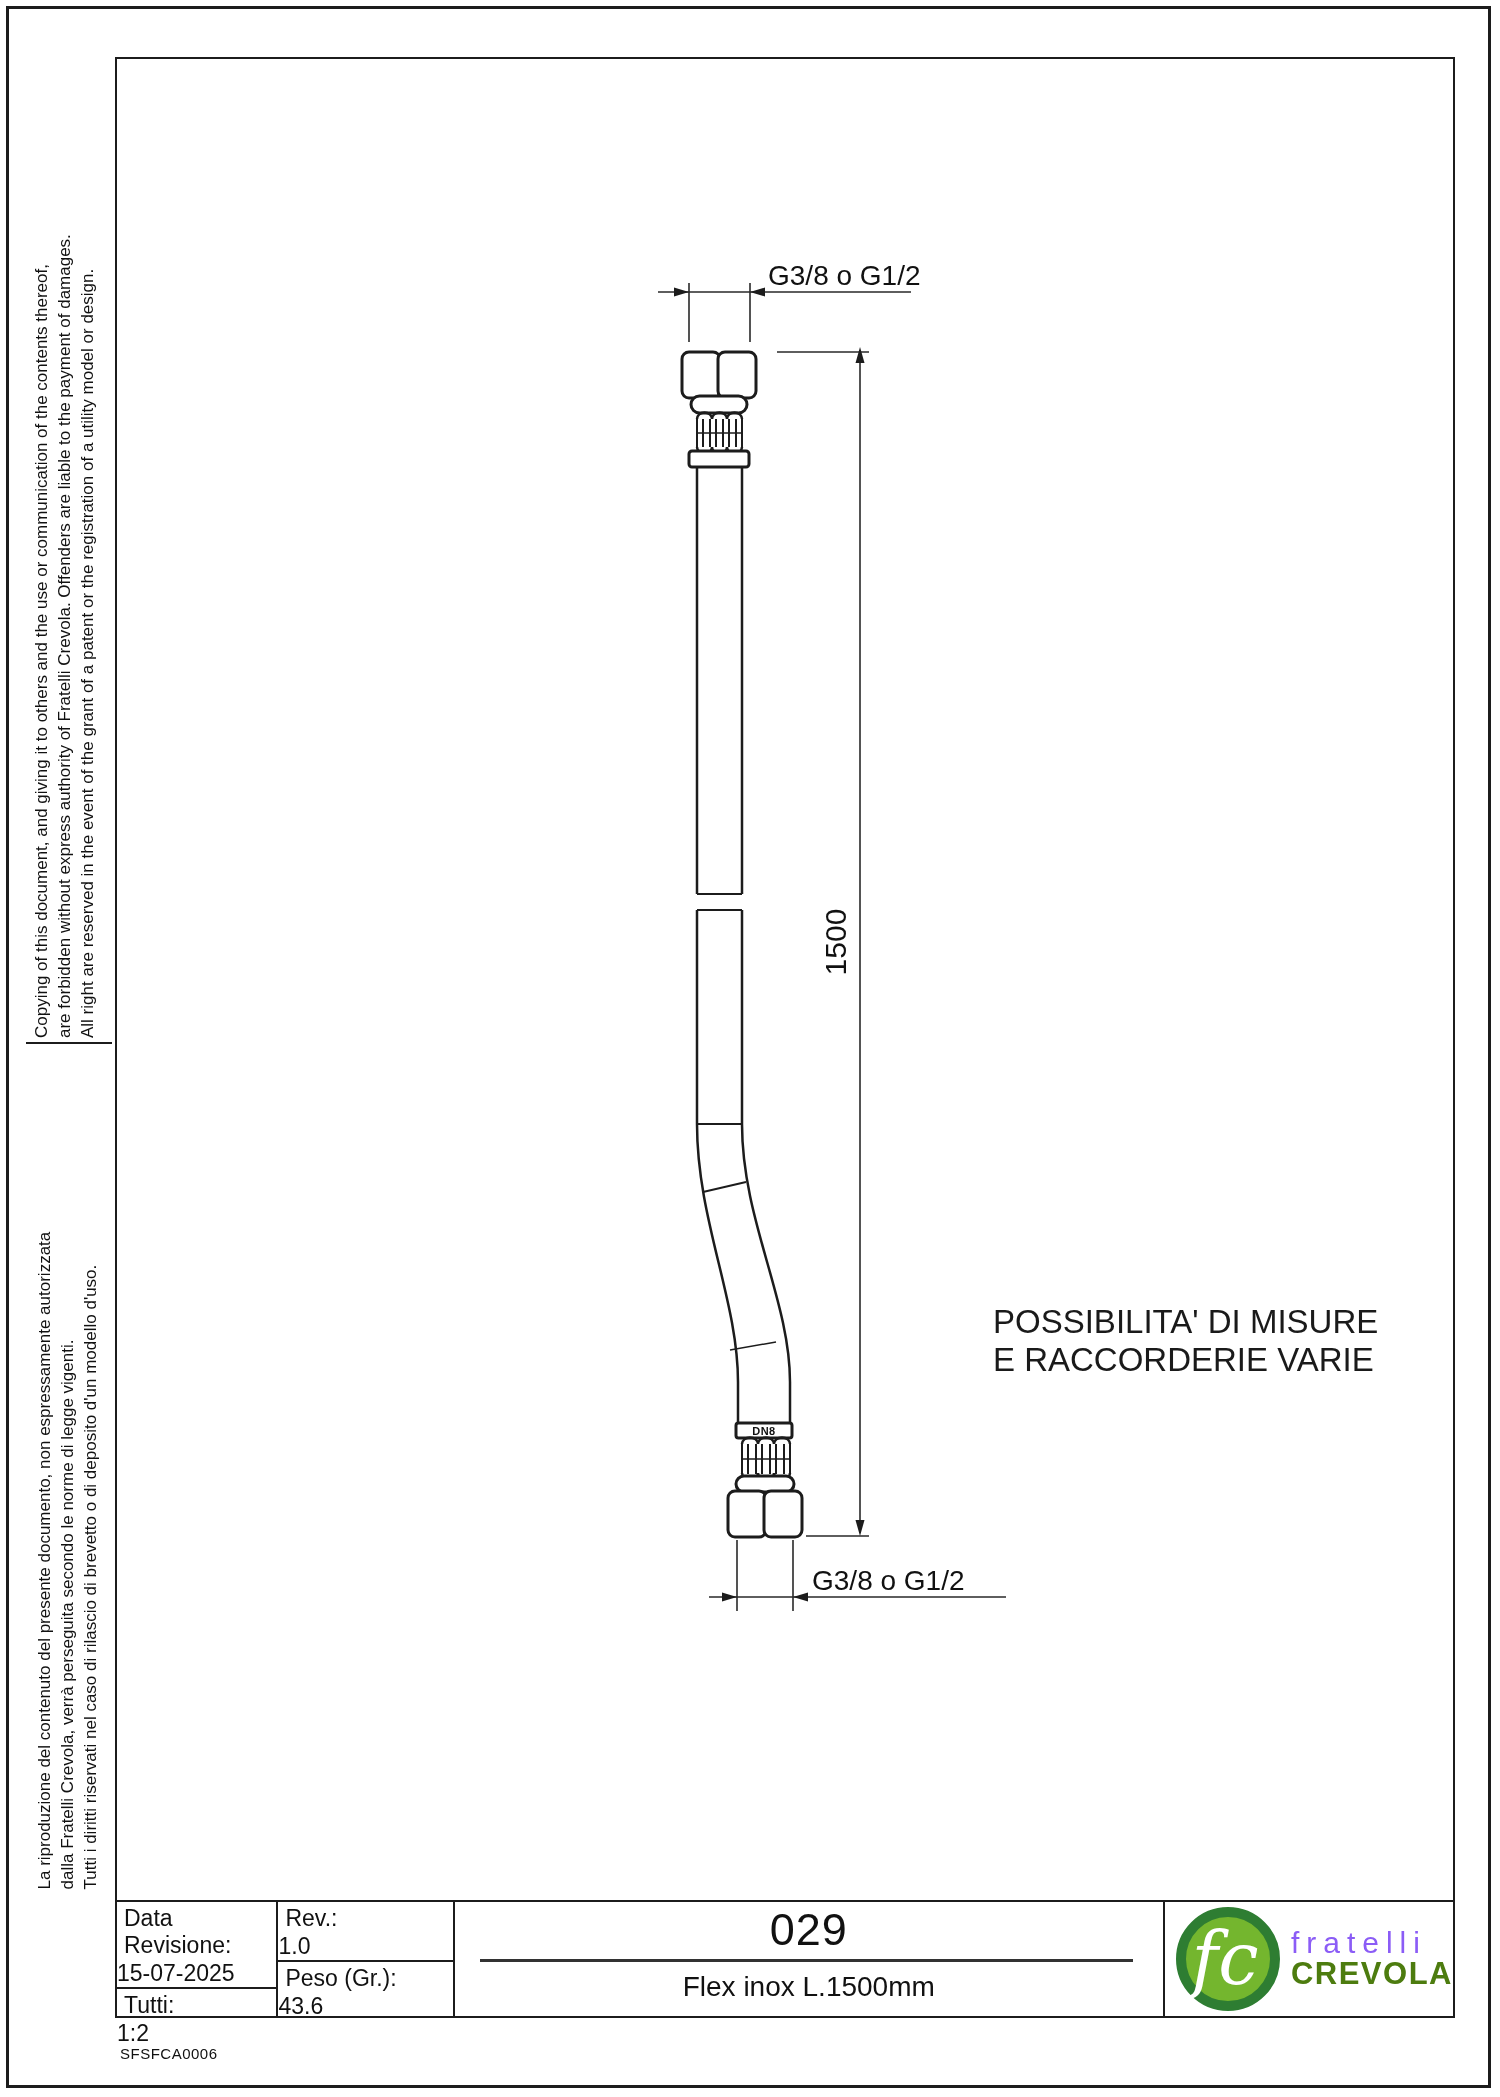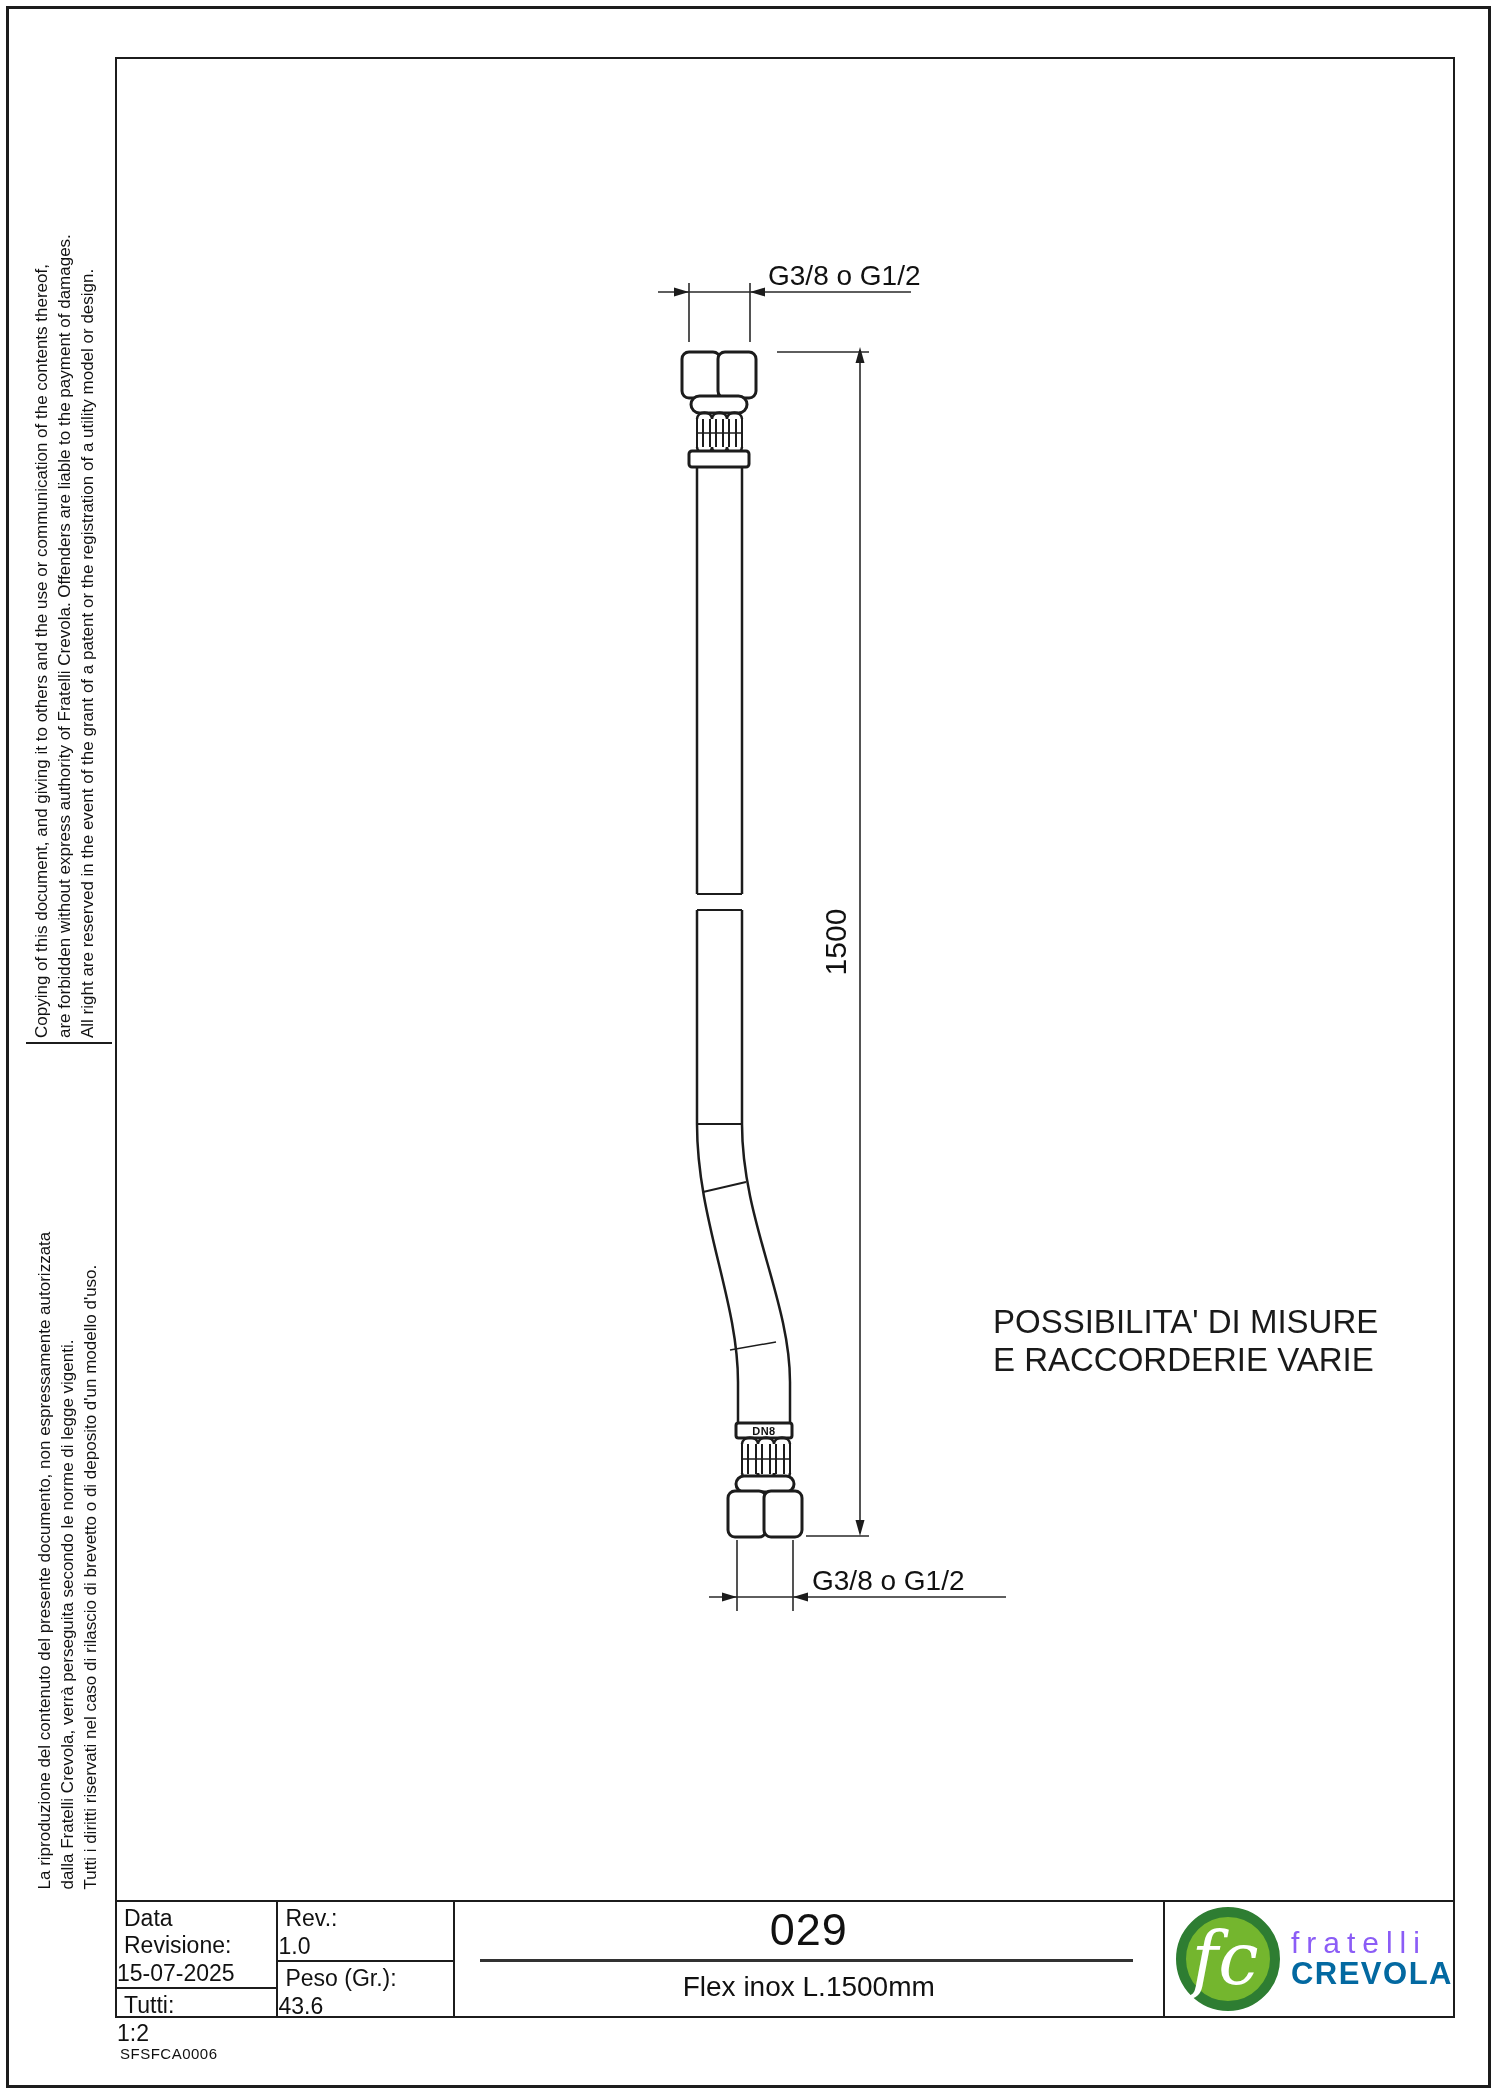--- a/index.html
+++ b/index.html
@@ -39,21 +39,21 @@
   .tb-value{text-align:left;margin-top:1px;}
   .tb-center{width:726px;position:relative;border-right:2.5px solid #1c1c1c;box-sizing:border-box;}
   .tb-number{position:absolute;left:0;top:0;width:100%;height:56px;display:flex;align-items:center;
              justify-content:center;font-size:45px;letter-spacing:1px;}
   .tb-divider{position:absolute;left:25px;right:30px;top:57px;height:2.5px;background:#333;}
   .tb-title{position:absolute;left:0;top:60px;width:100%;height:50px;display:flex;align-items:center;
             justify-content:center;font-size:28px;}
   .tb-logo{flex:1;display:flex;align-items:center;padding-left:10px;gap:10px;}
   .brand{display:flex;flex-direction:column;line-height:1.05;}
   .brand-top{font-size:30px;letter-spacing:7px;color:#8b5cf6;font-weight:500;}
-  .brand-bottom{font-size:31px;font-weight:bold;letter-spacing:1.5px;color:#0369a1;margin-top:-1px;}
+  .brand-bottom{font-size:31px;font-weight:bold;letter-spacing:1.5px;color:#4d7c0f;margin-top:-1px;}
   .logo-fc{font-family:"DejaVu Serif",serif;font-style:italic;font-size:72px;fill:#ffffff;}
 
   .doc-code{left:120px;top:2045px;font-size:15px;letter-spacing:0.5px;}
 </style>
 </head>
 <body>
 
 <div class="sheet">
 
   <div class="abs outer-border"></div>

